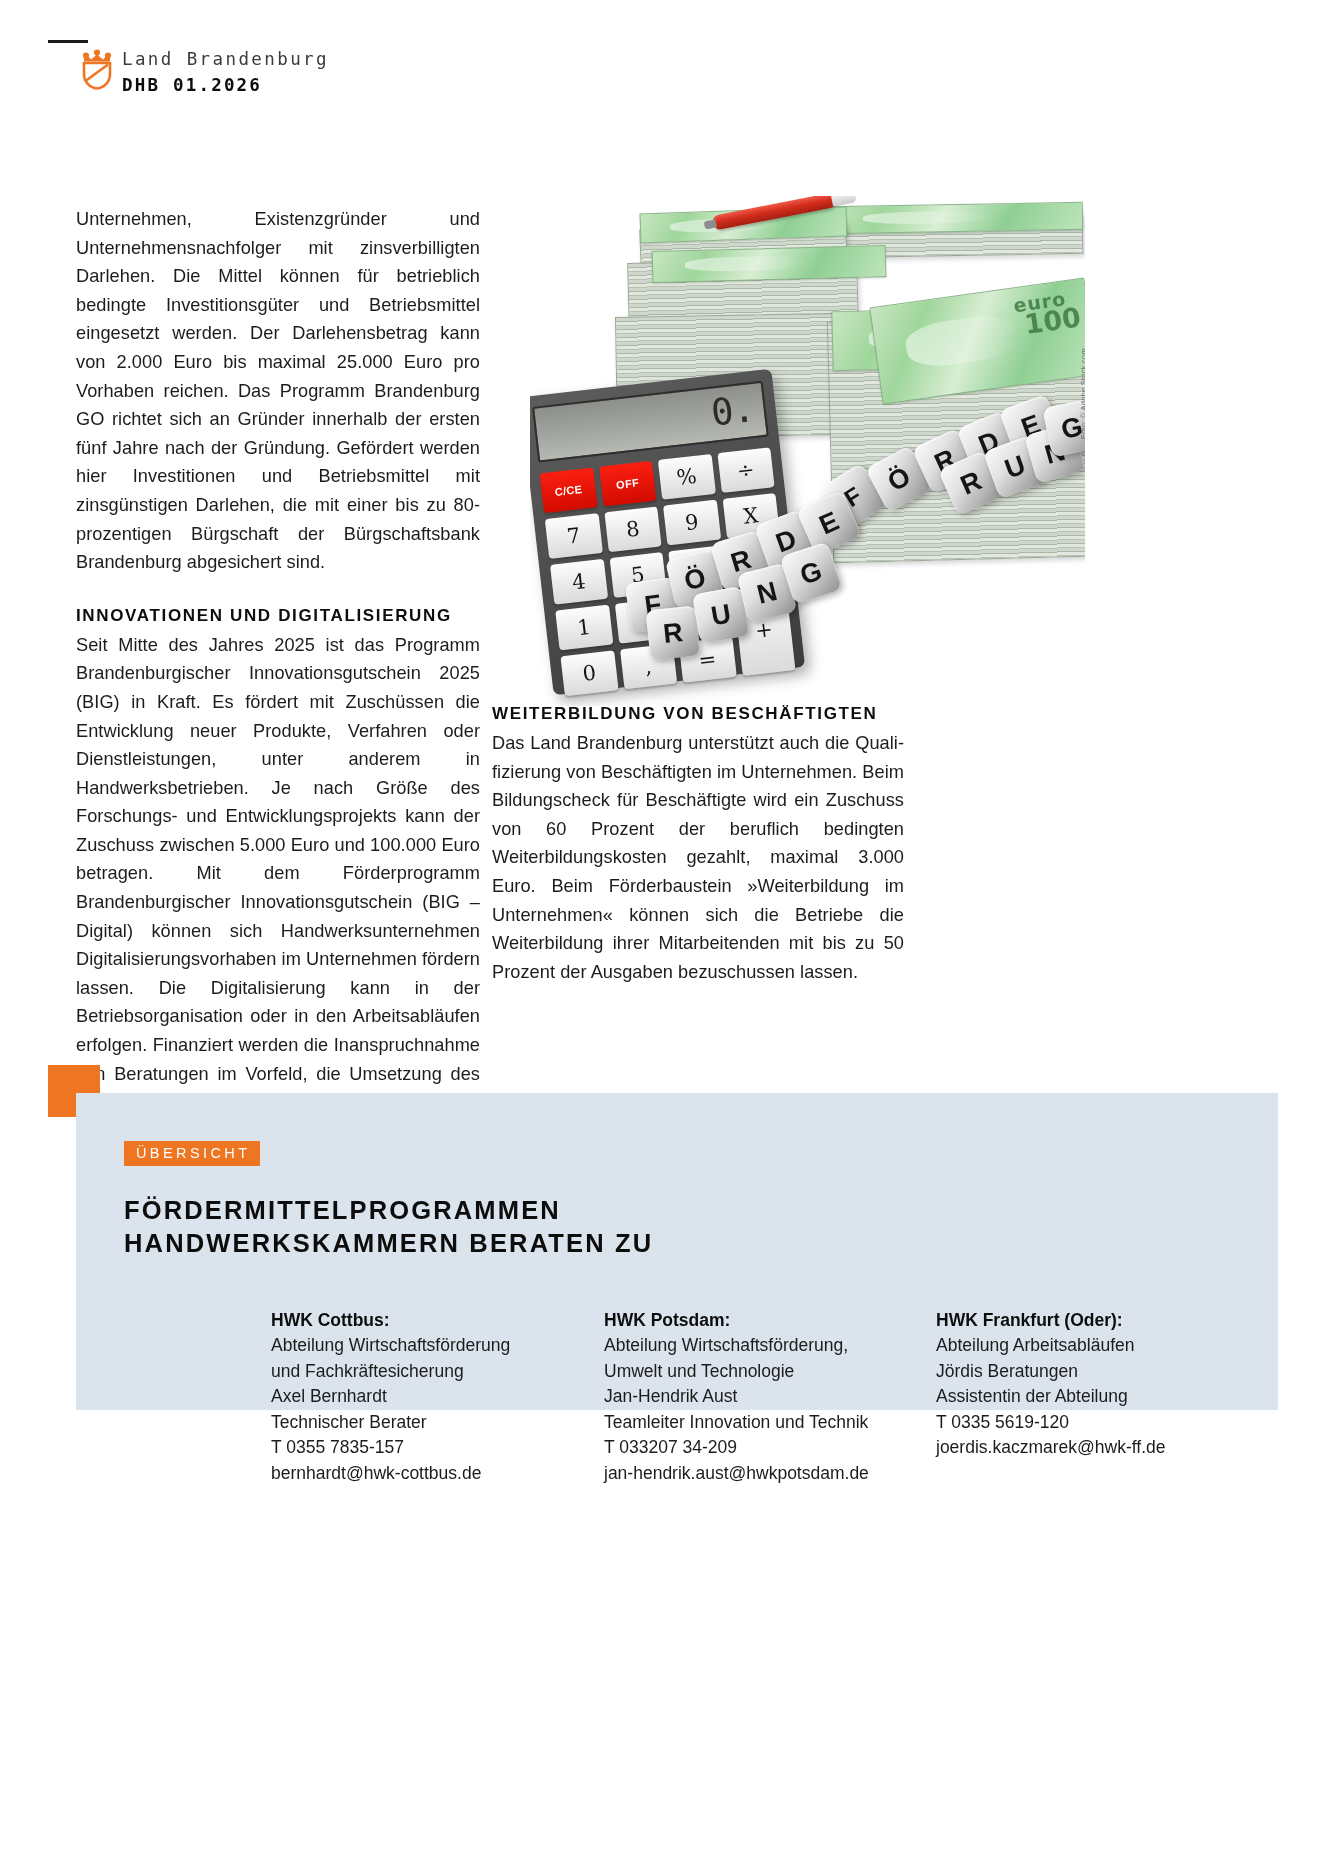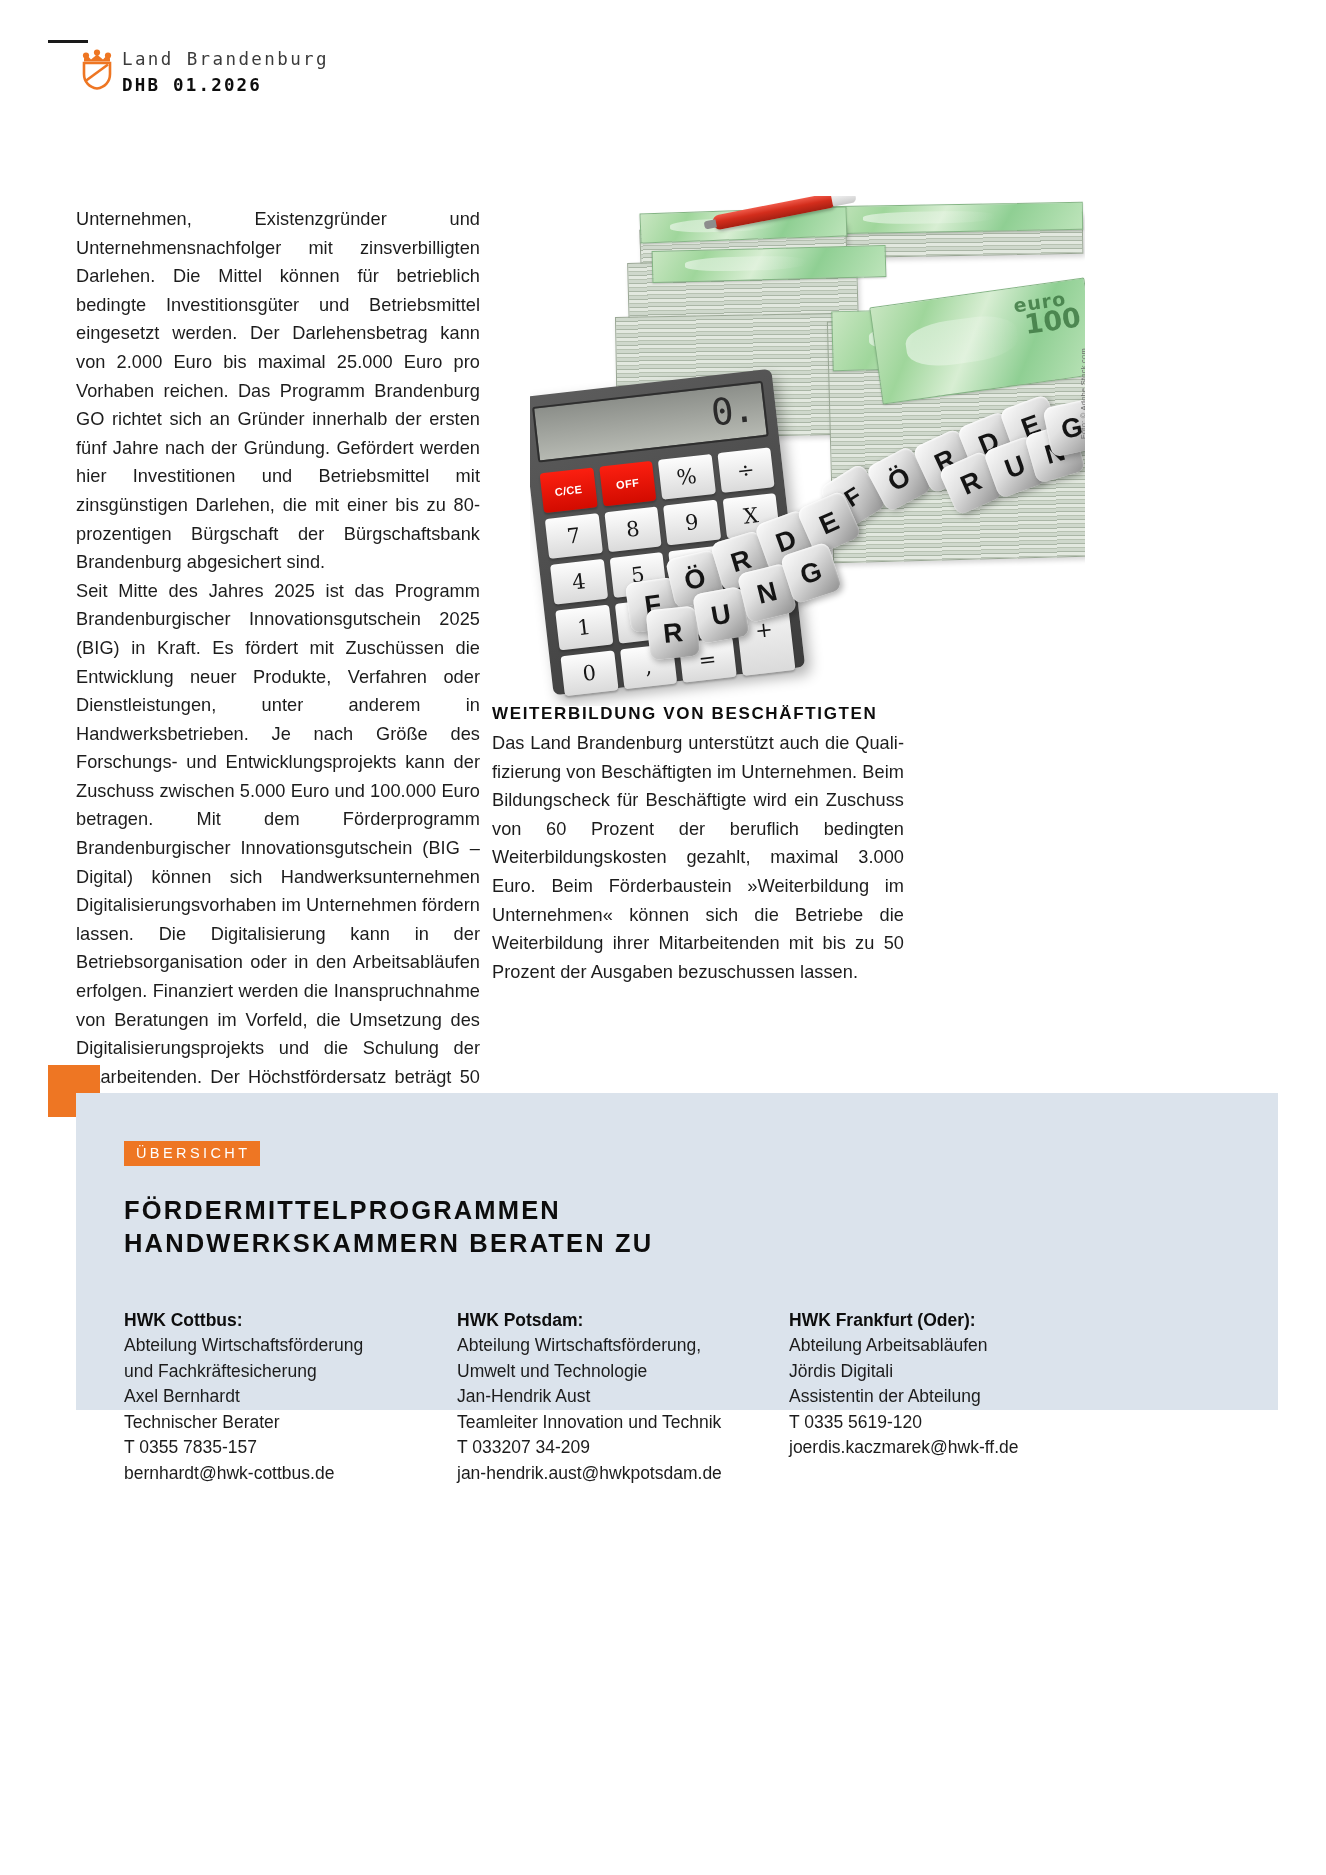--- a/index.html
+++ b/index.html
@@ -115,21 +115,21 @@
   .corner2{position:absolute;left:0;top:0;width:52px;height:34px;background:#ee7623;}
   .infobox{position:absolute;left:28px;top:28px;right:0;bottom:0;background:#dbe3ec;}
 
   .tag{display:inline-block;background:#ee7623;color:#ffffff;
     font-size:14.5px;letter-spacing:3.4px;padding:5px 10px 5px 12px;
     line-height:1;font-weight:400;}
   .box-pad{padding:48px 9px 0 48px;}
   .box-title{font-size:25.5px;font-weight:700;letter-spacing:2.15px;
     line-height:33px;color:#0d0d0d;margin-top:28px;text-transform:uppercase;}
 
-  .contacts{display:flex;margin-top:48px;font-size:17.5px;line-height:25.5px;color:#1c1c1c;}
+  .contacts{display:flex;margin-top:48px;font-size:17.5px;line-height:25.5px;color:#1c1c1c;justify-content:flex-end;}
   .ccol{width:333px;}
   .ccol:nth-child(2){width:332px;}
   .ccol h4{margin:0 0 0 0;font-size:17.5px;font-weight:700;line-height:25.5px;color:#0d0d0d;}
   .ccol div{white-space:nowrap;}
 
   
   .footer{position:absolute;left:0;bottom:52px;width:100%;height:40px;}
   .f-rule{position:absolute;left:48px;top:0;width:40px;height:3px;background:#1a1a1a;}
   .f-left{position:absolute;left:76px;top:18px;
     font-family:"DejaVu Sans Mono","Liberation Mono",monospace;font-size:14px;}
@@ -240,20 +240,21 @@
       <div class="die" style="left:166px;top:394px;transform:rotate(-10deg);">U</div>
       <div class="die" style="left:212px;top:372px;transform:rotate(-14deg);">N</div>
       <div class="die" style="left:256px;top:352px;transform:rotate(-18deg);">G</div>
 
       <div class="credit">Foto: © Adobe Stock.com</div>
     </div>
   </div>
 
   <div class="col col-left">
     <p>Unternehmen, Existenzgründer und Unternehmens­nachfolger mit zinsverbilligten Darlehen. Die Mittel können für betrieblich bedingte Investitionsgüter und Betriebsmittel eingesetzt werden. Der Darlehens­betrag kann von 2.000 Euro bis maximal 25.000 Euro pro Vorhaben reichen. Das Programm Brandenburg GO richtet sich an Gründer innerhalb der ersten fünf Jahre nach der Gründung. Gefördert werden hier Investitio­nen und Betriebsmittel mit zinsgünstigen Darlehen, die mit einer bis zu 80-prozentigen Bürgschaft der Bürgschaftsbank Brandenburg abgesichert sind.</p>
+    <div class="sec-head sec-gap">INNOVATIONEN UND DIGITALISIERUNG</div>
     <p class="tight">Seit Mitte des Jahres 2025 ist das Programm Bran­denburgischer Innovationsgutschein 2025 (BIG) in Kraft. Es fördert mit Zuschüssen die Entwicklung neuer Produkte, Verfahren oder Dienstleistungen, unter anderem in Handwerksbetrieben. Je nach Grö­ße des Forschungs- und Entwicklungsprojekts kann der Zuschuss zwischen 5.000 Euro und 100.000 Euro betragen. Mit dem Förderprogramm Brandenburgi­scher Innovationsgutschein (BIG – Digital) können sich Handwerksunternehmen Digitalisierungsvorha­ben im Unternehmen fördern lassen. Die Digitali­sierung kann in der Betriebsorganisation oder in den Arbeitsabläufen erfolgen. Finanziert werden die Inan­spruchnahme von Beratungen im Vorfeld, die Umset­zung des Digitalisierungsprojekts und die Schulung der Mitarbeitenden. Der Höchstfördersatz beträgt 50 Prozent. Maximal sind je 50.000 Euro Zuschuss für Beratung und Schulung sowie 250.000 Euro für die Umsetzung der Digitalisierung möglich.</p>
   </div>
 
   <div class="col col-right">
     <div class="sec-head">WEITERBILDUNG VON BESCHÄFTIGTEN</div>
     <p class="tight">Das Land Brandenburg unterstützt auch die Quali­fizierung von Beschäftigten im Unternehmen. Beim Bildungscheck für Beschäftigte wird ein Zuschuss von 60 Prozent der beruflich bedingten Weiterbildungs­kosten gezahlt, maximal 3.000 Euro. Beim Förderbau­stein »Weiterbildung im Unternehmen« können sich die Betriebe die Weiterbildung ihrer Mitarbeitenden mit bis zu 50 Prozent der Ausgaben bezuschussen lassen.</p>
   </div>
 
   <div class="boxwrap">
     <div class="corner"></div>
@@ -281,21 +282,21 @@
             <div>Abteilung Wirtschaftsförderung,</div>
             <div>Umwelt und Technologie</div>
             <div>Jan-Hendrik Aust</div>
             <div>Teamleiter Innovation und Technik</div>
             <div>T 033207 34-209</div>
             <div>jan-hendrik.aust@hwkpotsdam.de</div>
           </div>
           <div class="ccol">
             <h4>HWK Frankfurt (Oder):</h4>
             <div>Abteilung Arbeitsabläufen</div>
-            <div>Jördis Digitali</div>
+            <div>Jördis Beratungen</div>
             <div>Assistentin der Abteilung</div>
             <div>T 0335 5619-120</div>
             <div>joerdis.kaczmarek@hwk-ff.de</div>
           </div>
         </div>
       </div>
     </div>
   </div>
 
 

